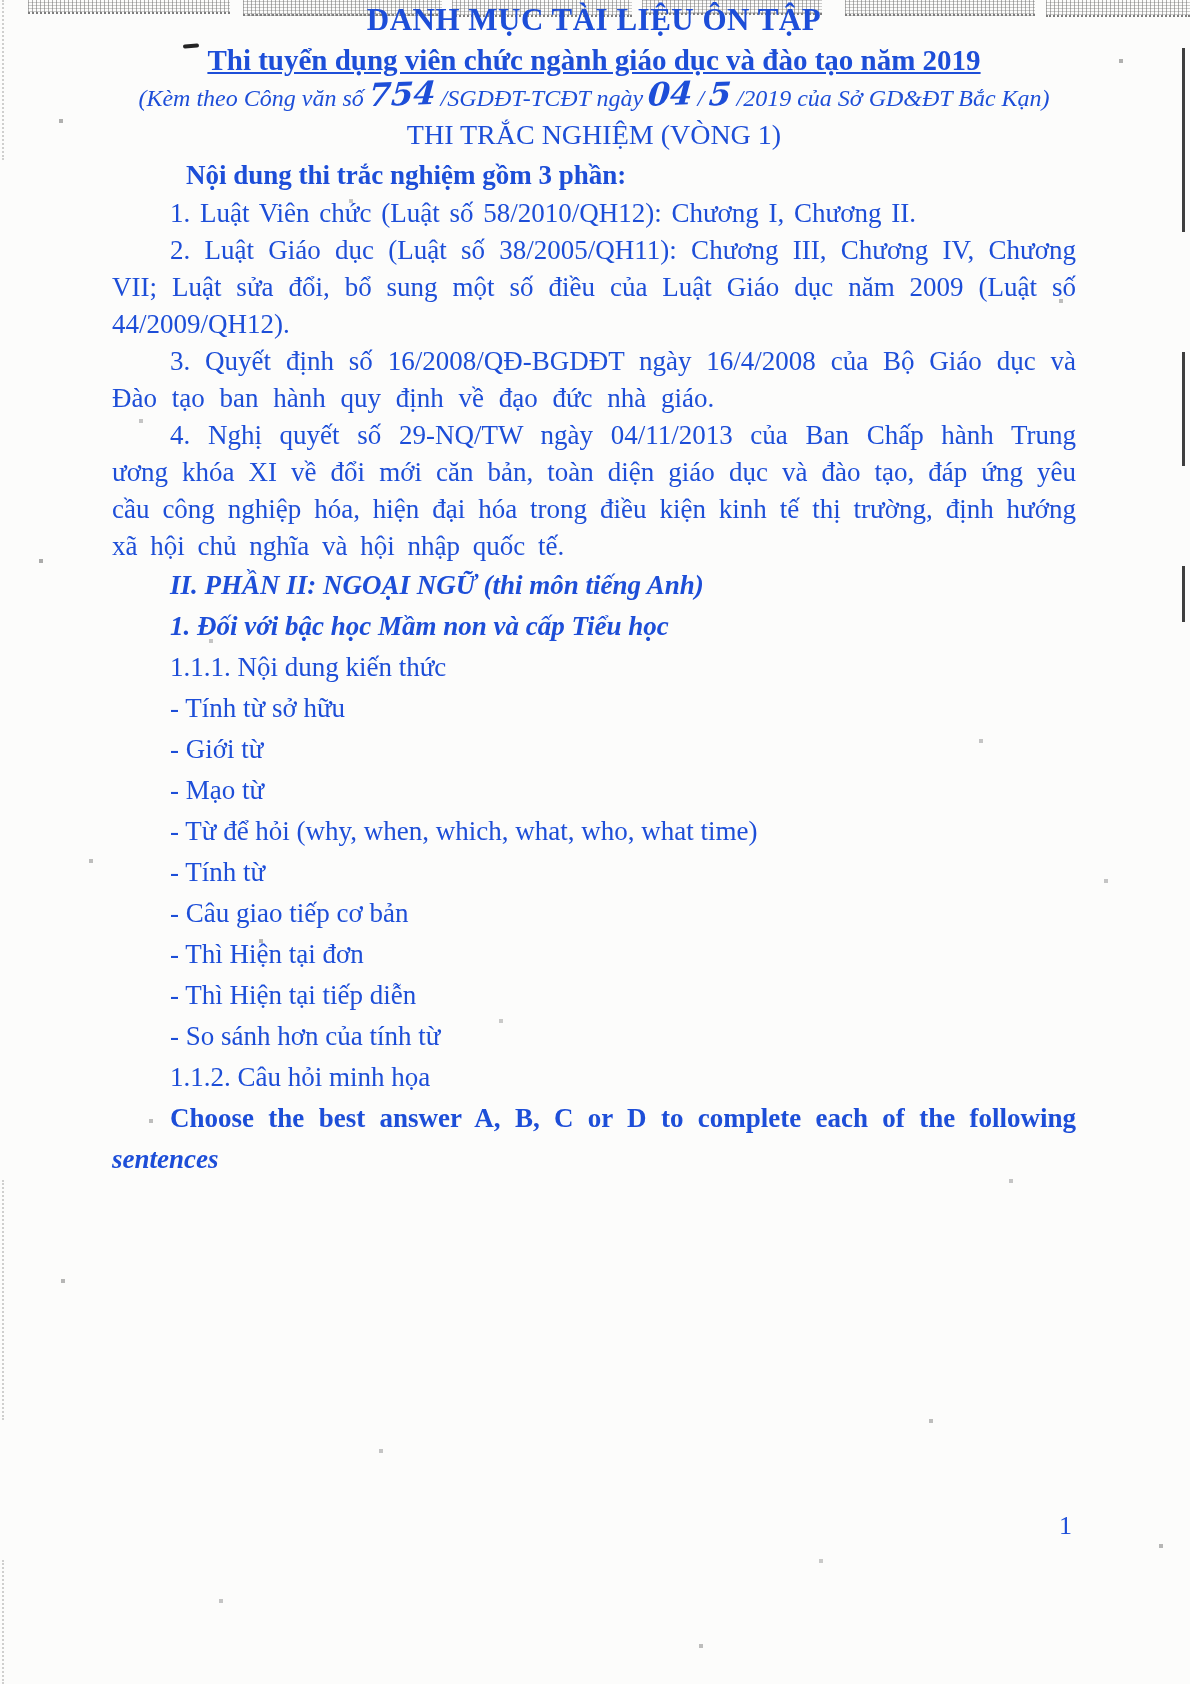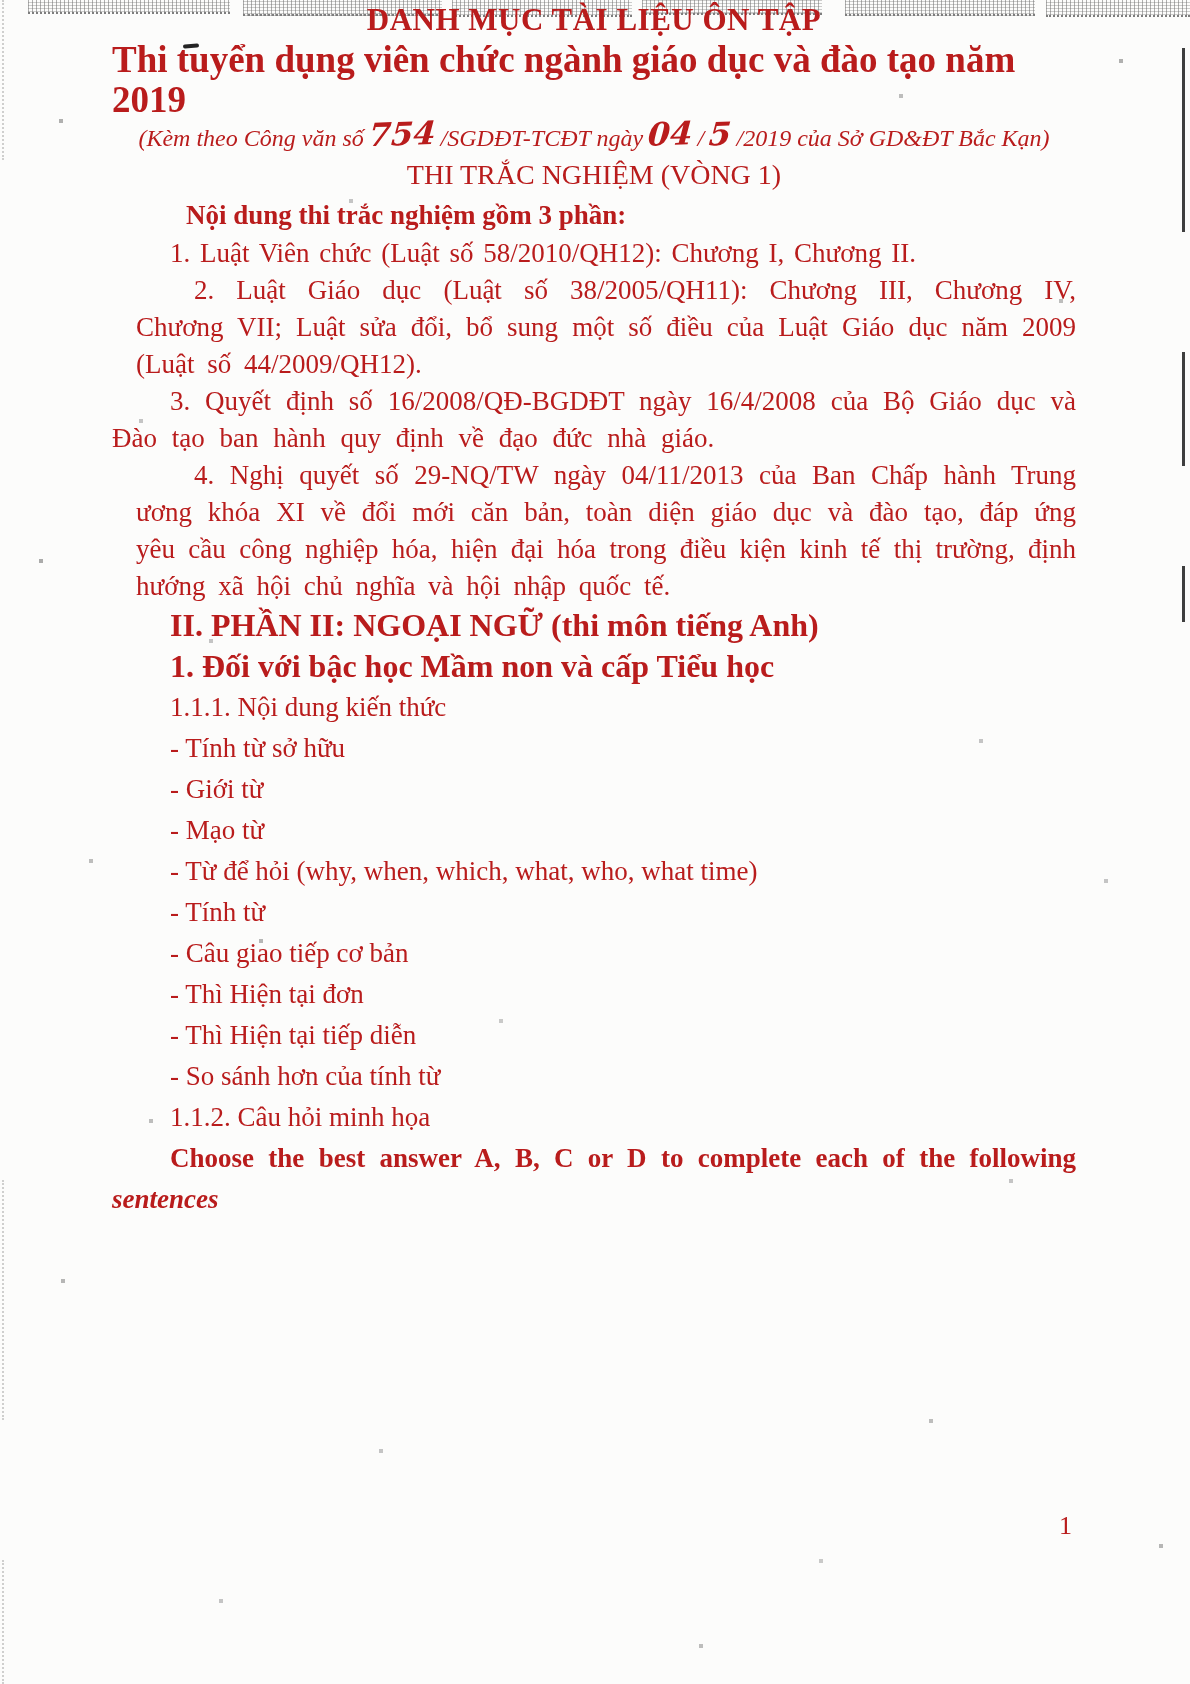--- a/index.html
+++ b/index.html
@@ -2,21 +2,21 @@
 <html lang="vi"><head>
 <meta charset="utf-8">
 <style>
   html,body{margin:0;padding:0;background:#ffffff;}
   .page{
     position:relative;
     width:1190px;height:1684px;
     background:#fcfcfb;
     overflow:hidden;
     font-family:"Liberation Serif","DejaVu Serif",serif;
-    color:#b91c1c;
+    color:#1d4ed8;
   }
   
   .noise-seg{
     position:absolute;top:0;height:13px;
     background:
       repeating-linear-gradient(90deg, rgba(20,20,20,.55) 0 1px, transparent 1px 4px),
       repeating-linear-gradient(0deg, rgba(20,20,20,.35) 0 1px, transparent 1px 3px);
     border-bottom:2px dotted #2a2a2a;
     opacity:.6;
   }
@@ -42,22 +42,22 @@
       500px 1020px 0 1px rgba(0,0,0,.20), 820px 1560px 0 1px rgba(0,0,0,.20);
   }
   
   .content{position:absolute;left:112px;right:114px;top:0;}
   .content > div{margin:0;}
   .doc-title{
     margin-top:93px;text-align:center;font-weight:bold;
     font-size:31px;line-height:40px;letter-spacing:.5px;
   }
   .doc-subtitle{
-    margin-top:10px;font-weight:bold;
-    font-size:37px;line-height:40px;
+    margin-top:10px;text-align:center;font-weight:bold;
+    font-size:29px;line-height:40px;text-decoration:underline;
   }
   .doc-ref{
     margin-top:6px;text-align:center;font-style:italic;
     font-size:24px;line-height:34px;white-space:nowrap;
   }
   .hw{
     display:inline-block;font-family:"DejaVu Serif",serif;
     font-weight:bold;font-style:italic;font-size:32px;line-height:30px;
     margin:0 5px;transform:rotate(-2deg) skewX(-6deg);position:relative;top:-1px;
   }
@@ -65,24 +65,24 @@
     margin-top:42px;text-align:center;font-weight:normal;
     font-size:28px;line-height:40px;
   }
   .intro{margin-top:4px;font-weight:bold;font-size:27px;line-height:40px;text-indent:74px;}
   .part-heading{font-weight:bold;font-size:27px;line-height:41px;text-indent:58px;}
   .p1-heading{margin-top:3px;line-height:40px;}
   .para{
     font-size:27px;line-height:37px;text-align:justify;text-indent:58px;
     word-spacing:3px;
   }
-  .para.ws6{word-spacing:6px;margin-left:24px;}
+  .para.ws6{word-spacing:6px;}
   .para.ws8{word-spacing:8px;}
   .mt4{margin-top:4px;} .mt2{margin-top:2px;} .mt6{margin-top:6px;} .mt5{margin-top:5px;}
-  .sub-heading{font-weight:bold;font-size:32px;line-height:41px;text-indent:58px;}
+  .sub-heading{font-weight:bold;font-size:27px;line-height:41px;text-indent:58px;font-style:italic;}
   .plain-line{font-size:27px;line-height:41px;text-indent:58px;}
   .bullet-line{font-size:27px;line-height:41px;text-indent:58px;}
   .instruction1{
     font-size:27px;line-height:41px;font-weight:bold;
     text-indent:58px;text-align:justify;text-align-last:justify;word-spacing:4px;
   }
   .instruction2{
     font-size:27px;line-height:41px;font-weight:bold;font-style:italic;
   }
   .page-number{

